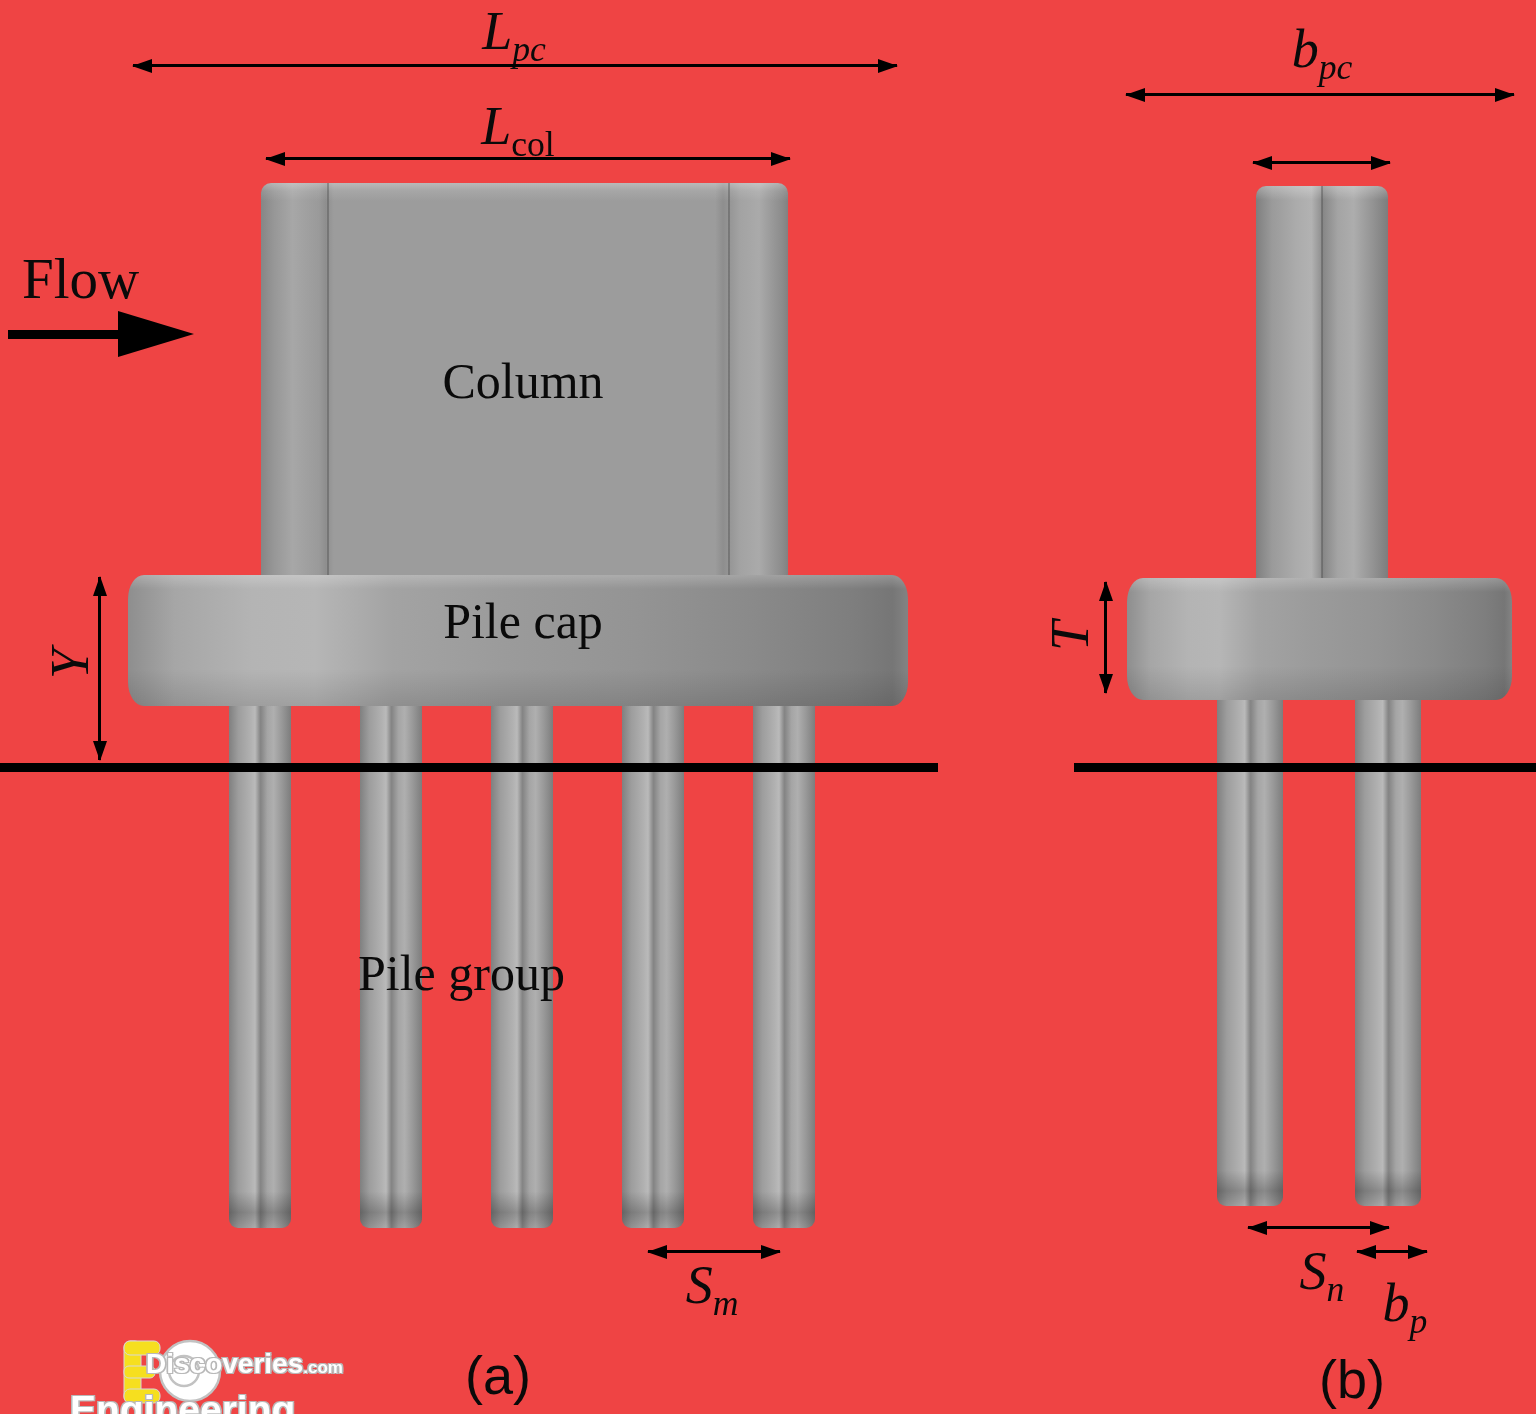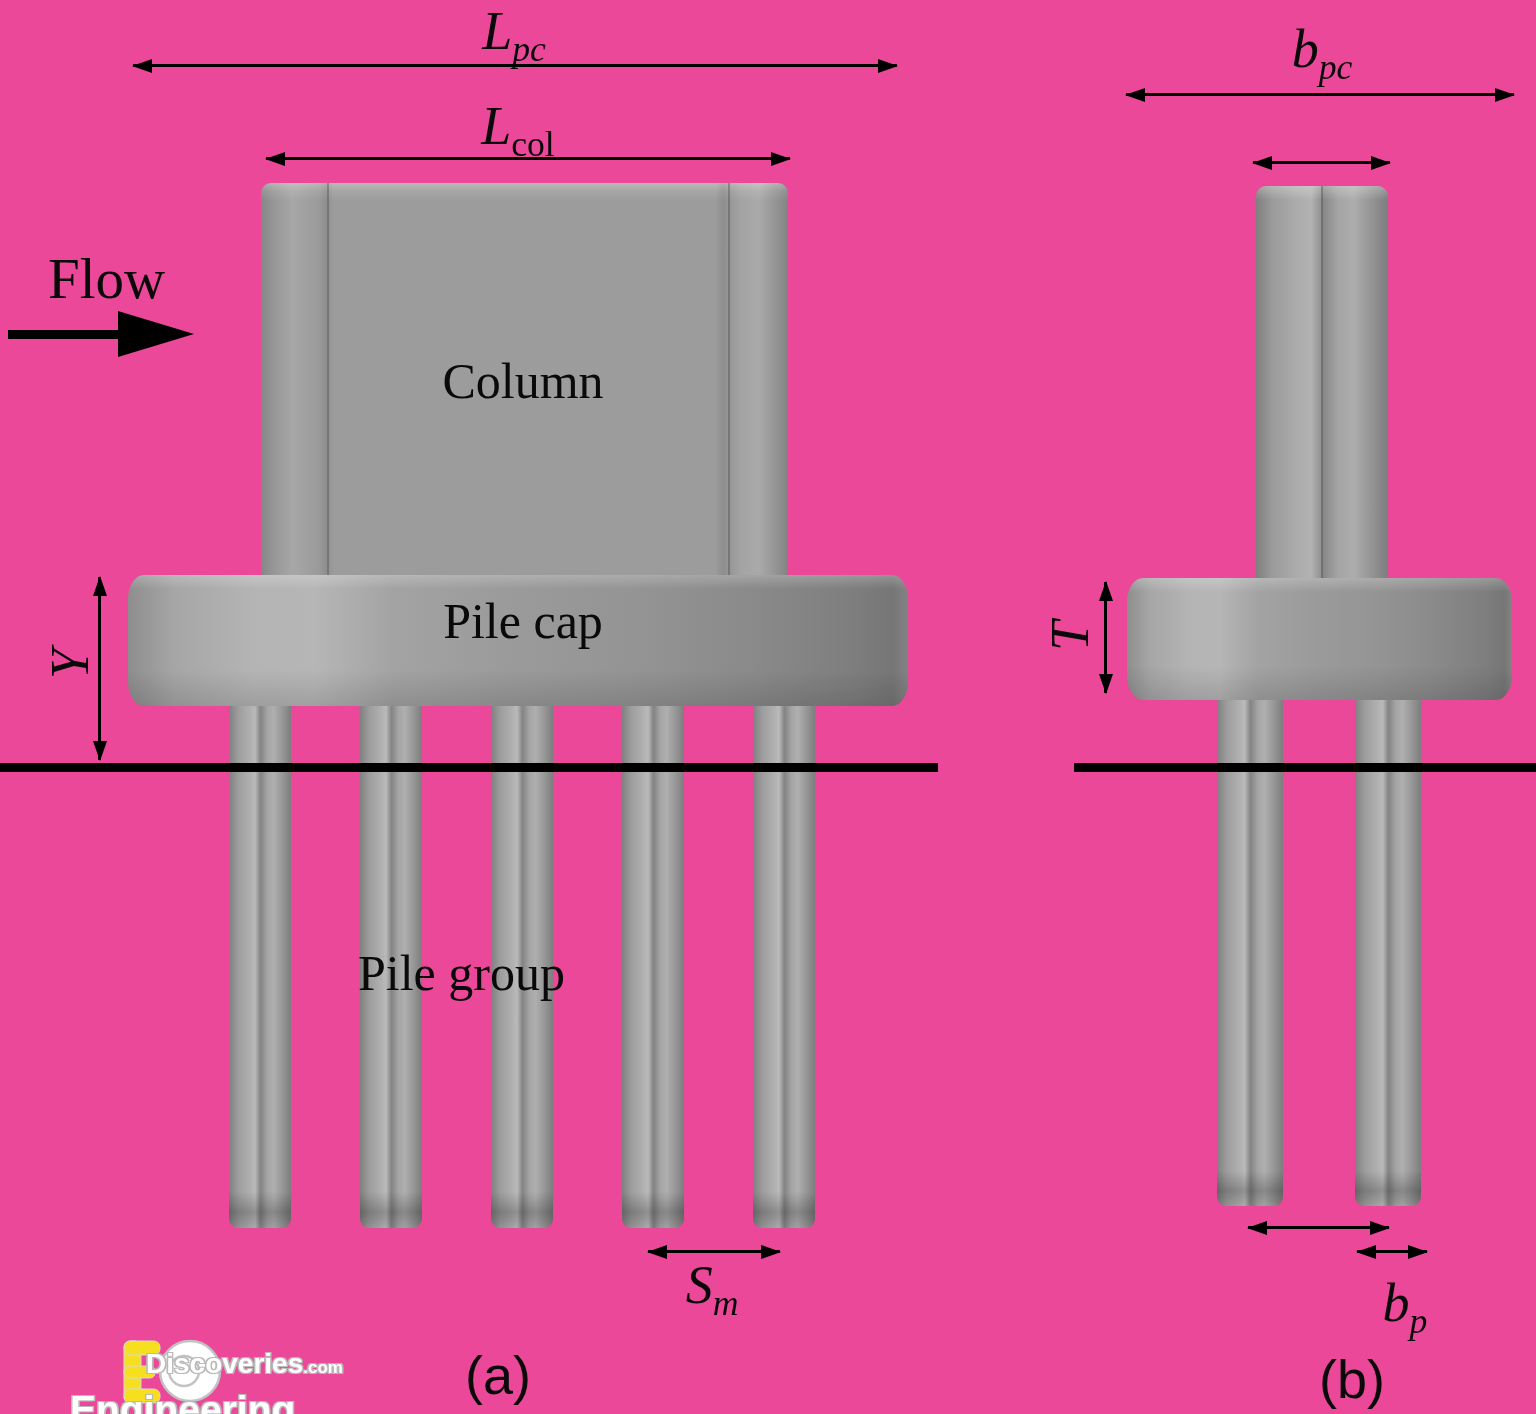--- a/index.html
+++ b/index.html
@@ -1,16 +1,16 @@
 <!DOCTYPE html>
 <html><head>
 <meta charset="utf-8">
 <style>
   html,body{margin:0;padding:0;background:#ffffff;}
-  .canvas{position:relative;width:1536px;height:1414px;background:#ec4899;overflow:hidden;
+  .canvas{position:relative;width:1536px;height:1414px;background:#ef4444;overflow:hidden;
           font-family:"Liberation Serif",serif;color:#0a0a0a;}
 
   
   .shape{position:absolute;}
   .col3d{
     background:
       linear-gradient(180deg, rgba(255,255,255,.30) 0, rgba(255,255,255,.10) 8px, rgba(255,255,255,0) 18px),
       linear-gradient(90deg,#868686 0%,#979797 2.5%,#a7a7a7 6%,#9a9a9a 11%,#8e8e8e 12.3%,#9c9c9c 13.8%,#9c9c9c 86.2%,#8e8e8e 87.7%,#a3a3a3 91%,#aaaaaa 94.5%,#8b8b8b 99%,#818181 100%);
     border-radius:10px 10px 0 0;
   }
@@ -49,21 +49,21 @@
   .flow-line{position:absolute;background:#000;}
   .flow-head{position:absolute;width:0;height:0;border-top:23px solid transparent;
     border-bottom:23px solid transparent;border-left:76px solid #000;}
 
   
   .lbl{position:absolute;white-space:nowrap;}
   .center{text-align:center;}
   .right{text-align:right;}
   .part{font-size:50px;}
   .bed-txt{font-size:37px;}
-  .flow-txt{font-size:57px;margin-left:26px;}
+  .flow-txt{font-size:57px;}
   .dim{font-size:54px;font-style:italic;}
   .dim sub{font-size:.66em;font-style:italic;letter-spacing:0;line-height:0;}
   .dim sub.rm{font-style:normal;}
   .rot{transform:rotate(-90deg);}
   .viewcap{font-family:"Liberation Sans",sans-serif;font-size:54px;}
 
   
   .logo{position:absolute;left:18px;top:1338px;width:330px;height:74px;text-align:center;}
   .logo-txt{position:absolute;font-family:"Liberation Sans",sans-serif;font-weight:bold;color:#fff;
     text-shadow:-1.4px -1.4px 0 #b9b9b9,1.4px -1.4px 0 #b9b9b9,-1.4px 1.4px 0 #b9b9b9,1.4px 1.4px 0 #b9b9b9;}
@@ -123,20 +123,21 @@
 
   <div class="vdim" style="left:1104px;top:582px;height:111px;"></div>
   <div class="lbl dim center rot" style="left:1015px;top:608px;width:110px;height:56px;line-height:56px;">T</div>
 
   <div class="shape pile" style="left:1217px;top:700px;width:66px;height:506px;"></div>
   <div class="shape pile" style="left:1355px;top:700px;width:66px;height:506px;"></div>
 
   <div class="bedline" style="left:1074px;top:763px;width:462px;z-index:5;"></div>
 
   <div class="hdim" style="left:1248px;top:1226px;width:141px;"></div>
+  <div class="lbl dim center" style="left:1242px;top:1240px;width:160px;"><span>S</span><sub>n</sub></div>
 
   <div class="hdim" style="left:1357px;top:1250px;width:70px;"></div>
   <div class="lbl dim center" style="left:1350px;top:1272px;width:110px;"><span>b</span><sub>p</sub></div>
 
   <div class="lbl viewcap center" style="left:1282px;top:1348px;width:140px;">(b)</div>
 
   <div class="logo">
     <svg width="130" height="70" viewBox="0 0 130 70">
 
       <circle cx="72" cy="33" r="30" fill="#ffffff" stroke="#c2c2c2" stroke-width="2.5"></circle>

